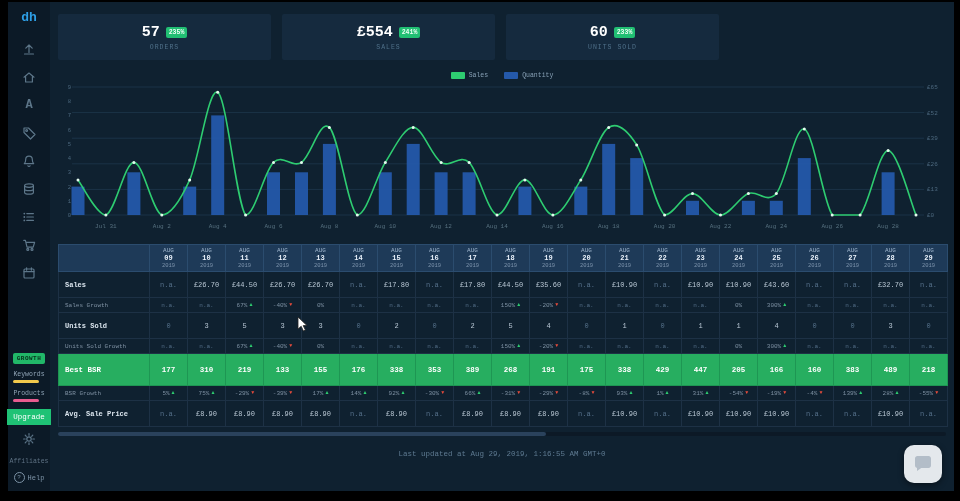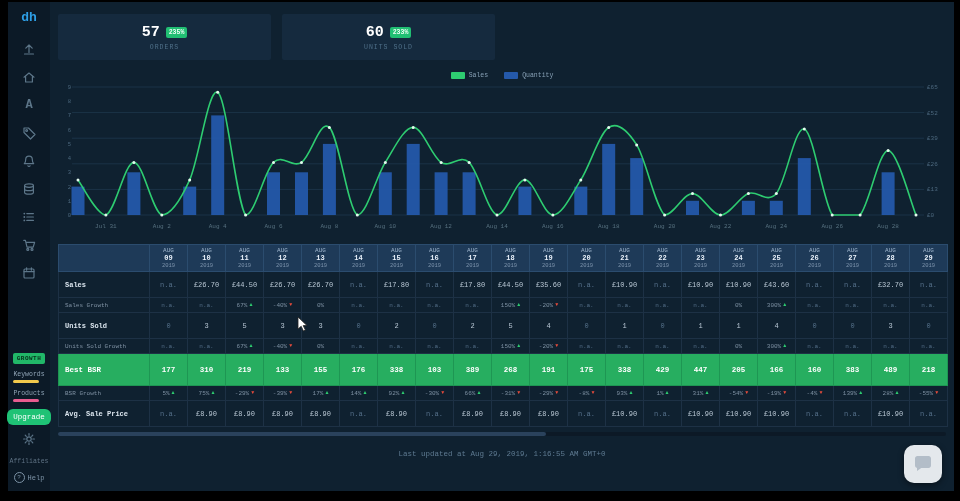--- a/index.html
+++ b/index.html
@@ -12,21 +12,21 @@
   .side-icons{display:flex;flex-direction:column;gap:12px;margin-top:16px;align-items:center;color:#5d7689;}
   .side-icon{width:16px;height:16px;display:flex;align-items:center;justify-content:center;cursor:pointer;}
   .side-icon svg{display:block;}
   .side-icon .glyphA{font-size:12px;font-weight:bold;color:#5d7689;}
   .side-bottom{margin-top:auto;display:flex;flex-direction:column;align-items:center;gap:7px;padding-bottom:8px;}
   .growth-badge{background:#21b768;color:#06301a;font-size:6px;font-weight:bold;padding:2px 4px;border-radius:2px;letter-spacing:.5px;}
   .mini-link{font-size:6.5px;color:#8fa3b5;text-align:center;cursor:pointer;}
   .mini-link .bar{display:block;height:3px;width:26px;border-radius:2px;margin-top:2px;}
   .bar.yellow{background:#f2c94c;}
   .bar.pink{background:#e85c90;}
-  .upgrade{background:#1fc275;color:#fff;border:none;font-size:7.5px;padding:4px 6px;border-radius:6px;cursor:pointer;font-family:inherit;}
+  .upgrade{background:#1fc275;color:#fff;border:none;font-size:7.5px;padding:4px 6px;border-radius:0;cursor:pointer;font-family:inherit;}
   .gearbox{color:#5d7689;cursor:pointer;}
   .affiliates{font-size:6.5px;color:#5f7284;cursor:pointer;}
   .help{display:flex;align-items:center;gap:3px;font-size:7px;color:#7d93a6;cursor:pointer;}
   .qmark{width:9px;height:9px;border:1px solid #7d93a6;border-radius:50%;font-size:6px;display:flex;align-items:center;justify-content:center;}
 
   
   .content{position:absolute;left:42px;top:0;right:0;bottom:0;}
   .cards{display:flex;gap:11px;padding:12px 0 3px 8px;}
   .card{width:213px;height:46px;background:#152a3e;border-radius:2px;display:flex;flex-direction:column;align-items:center;justify-content:center;cursor:pointer;}
   .card-top{display:flex;align-items:center;gap:6px;}
@@ -155,20 +155,27 @@
 
     <main class="content">
 
       <div class="cards">
         <div class="card">
           <div class="card-top">
             <span class="card-value">57</span>
             <span class="card-badge">235%</span>
           </div>
           <div class="card-label">ORDERS</div>
+        </div>
+        <div class="card">
+          <div class="card-top">
+            <span class="card-value">£554</span>
+            <span class="card-badge">241%</span>
+          </div>
+          <div class="card-label">SALES</div>
         </div>
         <div class="card">
           <div class="card-top">
             <span class="card-value">60</span>
             <span class="card-badge">233%</span>
           </div>
           <div class="card-label">UNITS SOLD</div>
         </div>
       </div>
 
@@ -486,21 +493,21 @@
               </tr>
               <tr class="bsr">
                 <td class="row-label">Best BSR</td>
                 <td><span class="val">177</span></td>
                 <td><span class="val">310</span></td>
                 <td><span class="val">219</span></td>
                 <td><span class="val">133</span></td>
                 <td><span class="val">155</span></td>
                 <td><span class="val">176</span></td>
                 <td><span class="val">338</span></td>
-                <td><span class="val">103</span></td>
+                <td><span class="val">353</span></td>
                 <td><span class="val">389</span></td>
                 <td><span class="val">268</span></td>
                 <td><span class="val">191</span></td>
                 <td><span class="val">175</span></td>
                 <td><span class="val">338</span></td>
                 <td><span class="val">429</span></td>
                 <td><span class="val">447</span></td>
                 <td><span class="val">205</span></td>
                 <td><span class="val">166</span></td>
                 <td><span class="val">160</span></td>

